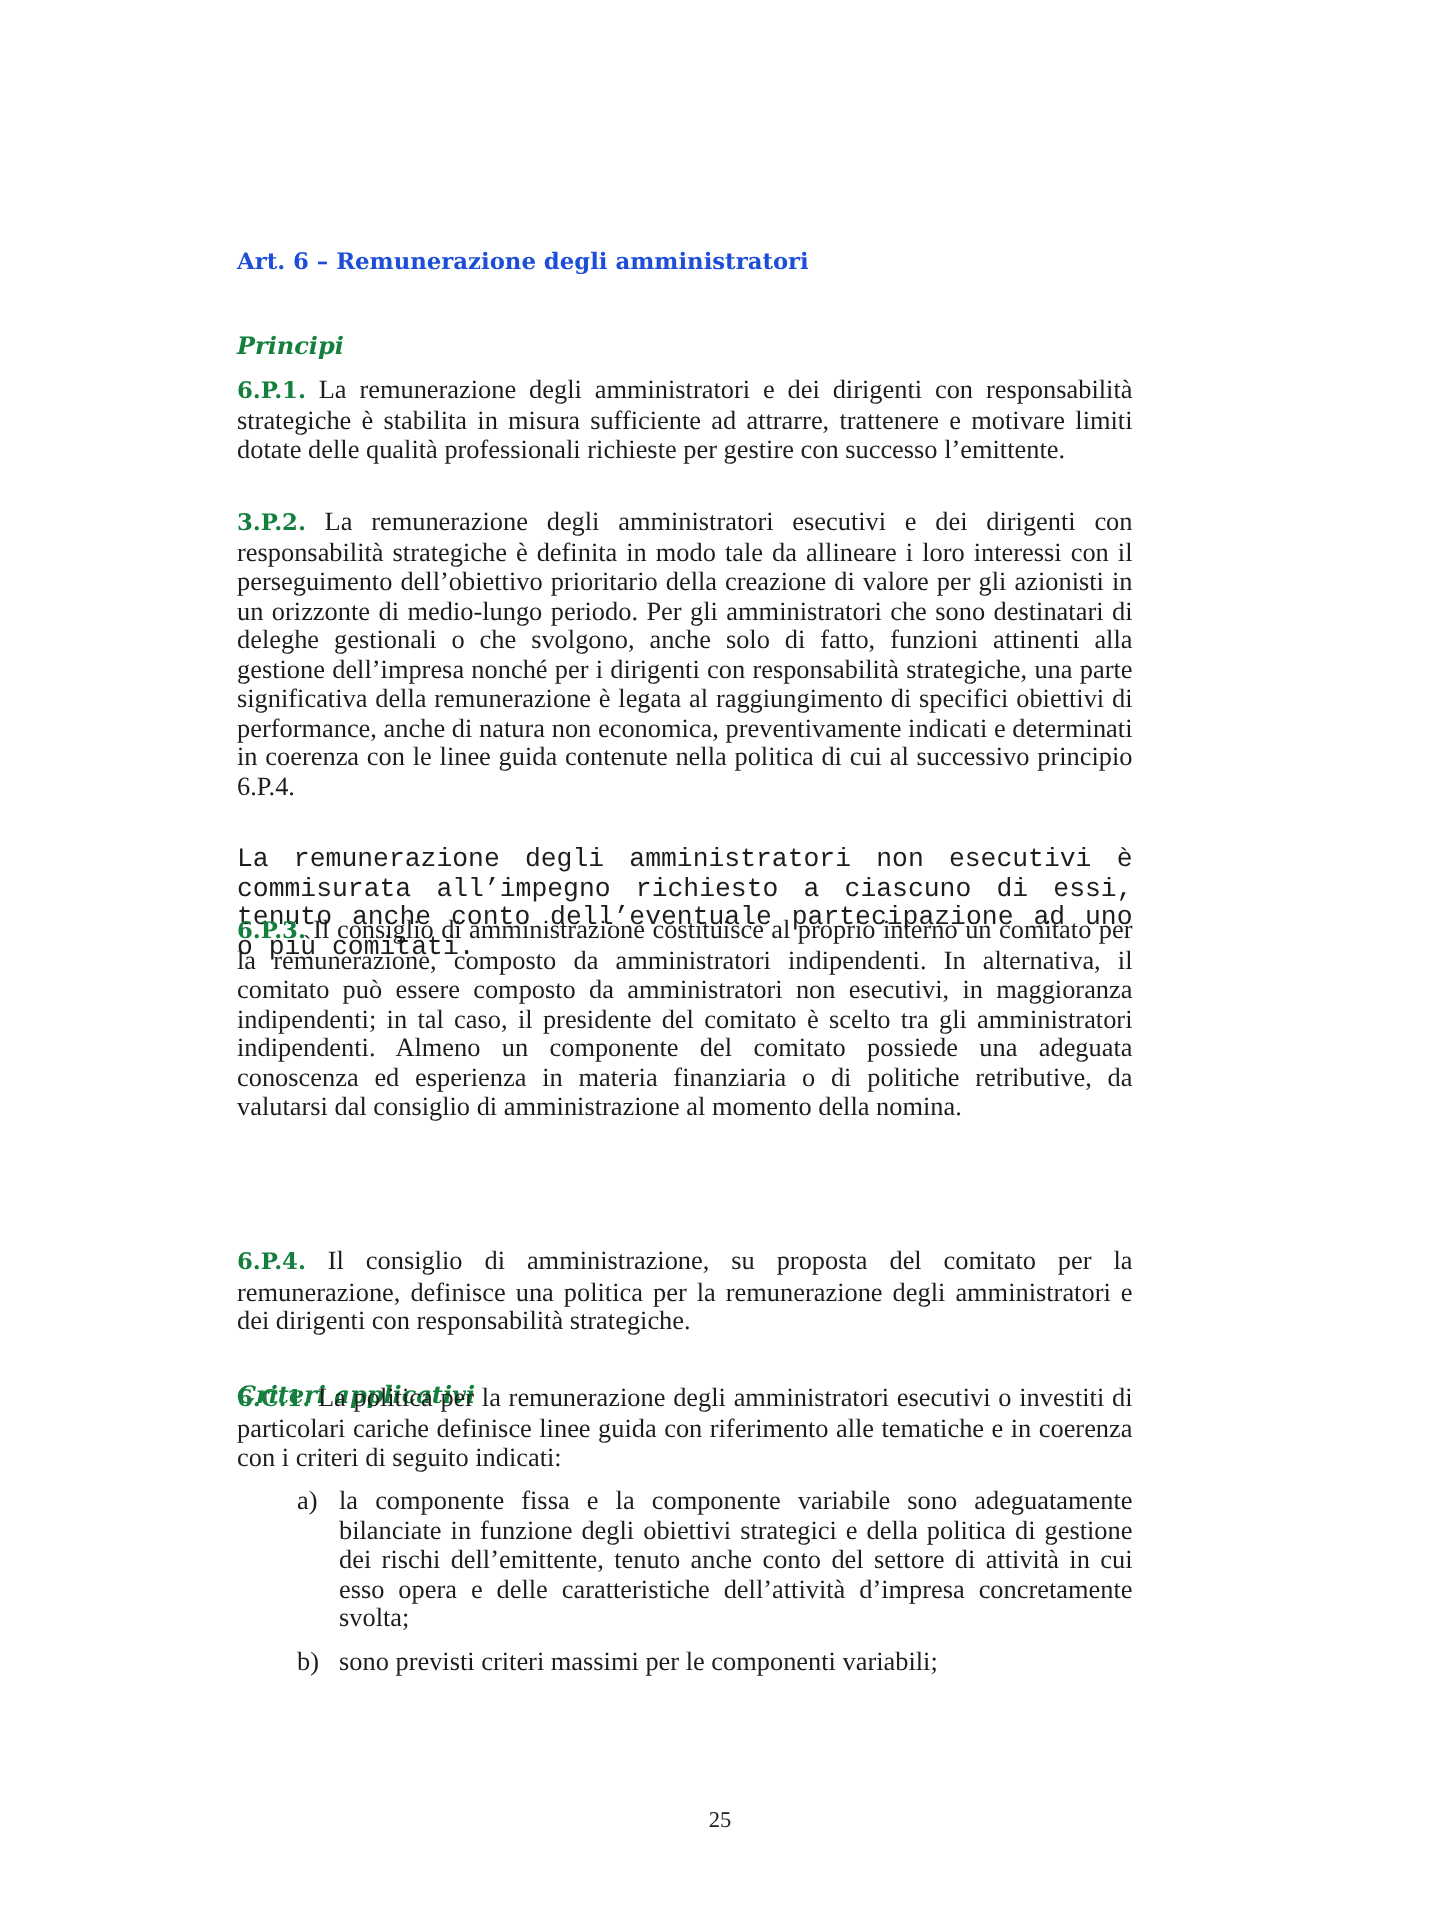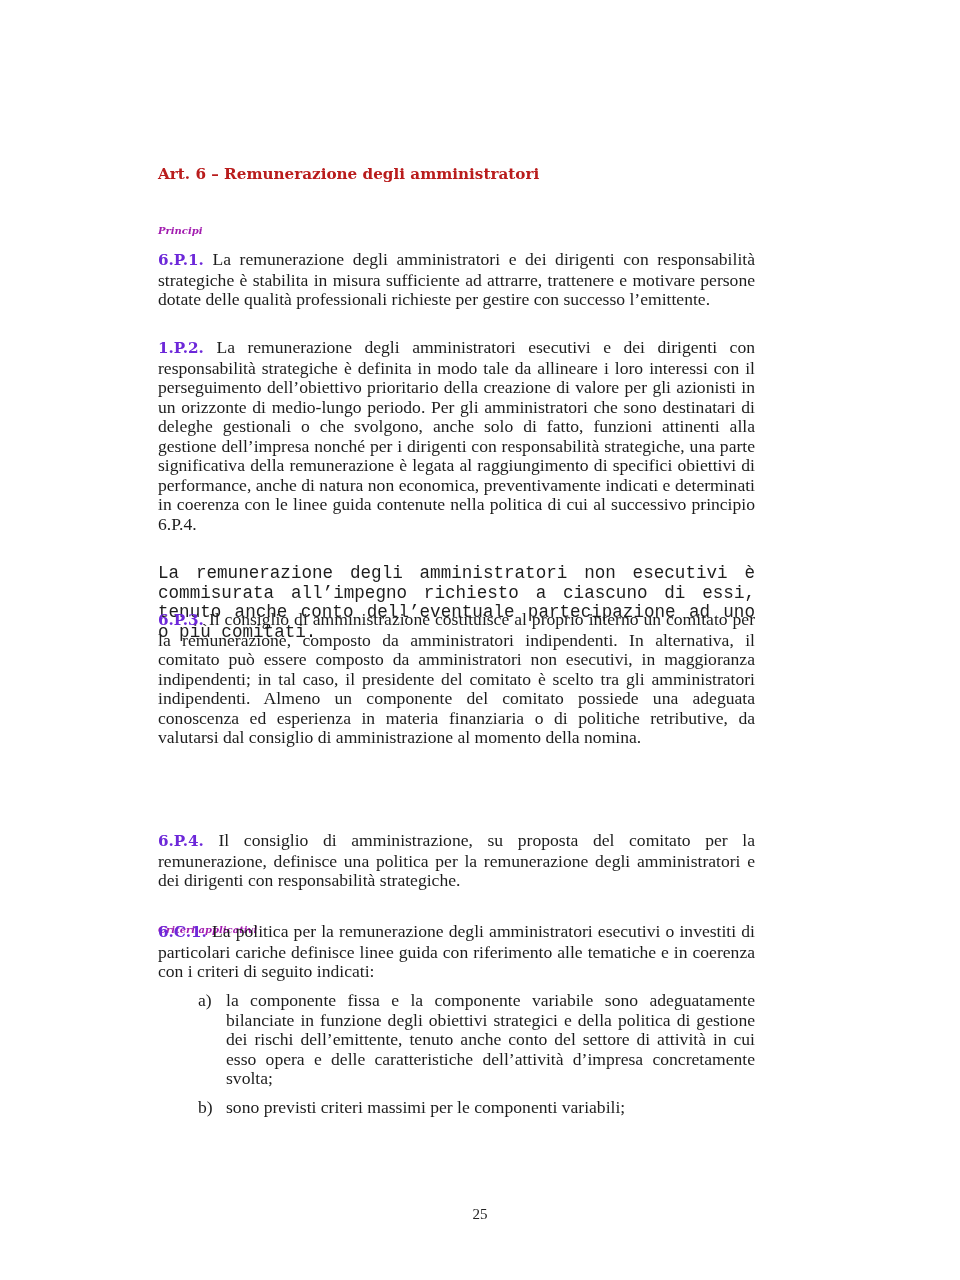--- a/index.html
+++ b/index.html
@@ -23,49 +23,49 @@
     }
     .art-title {
       position: absolute;
       top: 164px;
       left: 0;
       font-family: "DejaVu Serif", serif;
       font-weight: bold;
       font-size: 15.2px;
       line-height: 20px;
       white-space: nowrap;
-      color: #b91c1c;
+      color: #1d4ed8;
     }
     .section-title {
       position: absolute;
       left: 0;
       font-family: "DejaVu Serif", serif;
       font-weight: bold;
       font-style: italic;
-      font-size: 10px;
+      font-size: 16px;
       line-height: 20px;
-      color: #a21caf;
+      color: #15803d;
     }
     .st-principi { top: 221px; }
     .st-criteri { top: 893px; margin-top: 27px; }
     .para {
       position: absolute;
       left: 0;
       width: 597px;
       font-family: "Liberation Serif", serif;
       font-size: 17.6px;
       line-height: 19.5px;
       text-align: justify;
       color: #1d1d1d;
     }
     .para .code {
       font-family: "DejaVu Serif", serif;
       font-weight: bold;
       font-size: 15.2px;
-      color: #6d28d9;
+      color: #15803d;
     }
     .p1 { top: 250px; }
     .p2 { top: 338px; }
     .p2b { top: 564px; font-family: Liberation Mono, monospace; }
     .p3 { top: 610px; }
     .p4 { top: 831px; }
     .c1 { top: 922px; }
     .list {
       position: absolute;
       left: 40px;
@@ -102,25 +102,25 @@
 <body>
 
 <div class="page">
 
   <div class="art-title">Art. 6 – Remunerazione degli amministratori</div>
 
   <div class="section-title st-principi">Principi</div>
 
   <div class="para p1">
     <span class="code">6.P.1.</span>
-    <span>La remunerazione degli amministratori e dei dirigenti con responsabilità strategiche è stabilita in misura sufficiente ad attrarre, trattenere e motivare persone dotate delle qualità professionali richieste per gestire con successo l’emittente.</span>
+    <span>La remunerazione degli amministratori e dei dirigenti con responsabilità strategiche è stabilita in misura sufficiente ad attrarre, trattenere e motivare limiti dotate delle qualità professionali richieste per gestire con successo l’emittente.</span>
   </div>
 
   <div class="para p2">
-    <span class="code">1.P.2.</span>
+    <span class="code">3.P.2.</span>
     <span>La remunerazione degli amministratori esecutivi e dei dirigenti con responsabilità strategiche è definita in modo tale da allineare i loro interessi con il perseguimento dell’obiettivo prioritario della creazione di valore per gli azionisti in un orizzonte di medio-lungo periodo. Per gli amministratori che sono destinatari di deleghe gestionali o che svolgono, anche solo di fatto, funzioni attinenti alla gestione dell’impresa nonché per i dirigenti con responsabilità strategiche, una parte significativa della remunerazione è legata al raggiungimento di specifici obiettivi di performance, anche di natura non economica, preventivamente indicati e determinati in coerenza con le linee guida contenute nella politica di cui al successivo principio 6.P.4.</span>
   </div>
 
   <div class="para p2b">
     <span>La remunerazione degli amministratori non esecutivi è commisurata all’impegno richiesto a ciascuno di essi, tenuto anche conto dell’eventuale partecipazione ad uno o più comitati.</span>
   </div>
 
   <div class="para p3">
     <span class="code">6.P.3.</span>
     <span>Il consiglio di amministrazione costituisce al proprio interno un comitato per la remunerazione, composto da amministratori indipendenti. In alternativa, il comitato può essere composto da amministratori non esecutivi, in maggioranza indipendenti; in tal caso, il presidente del comitato è scelto tra gli amministratori indipendenti. Almeno un componente del comitato possiede una adeguata conoscenza ed esperienza in materia finanziaria o di politiche retributive, da valutarsi dal consiglio di amministrazione al momento della nomina.</span>

